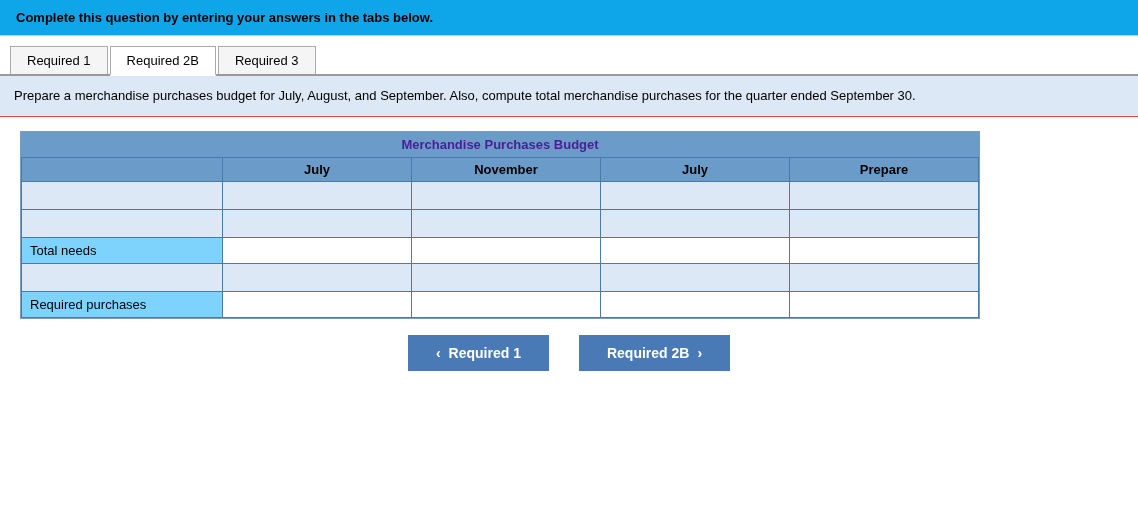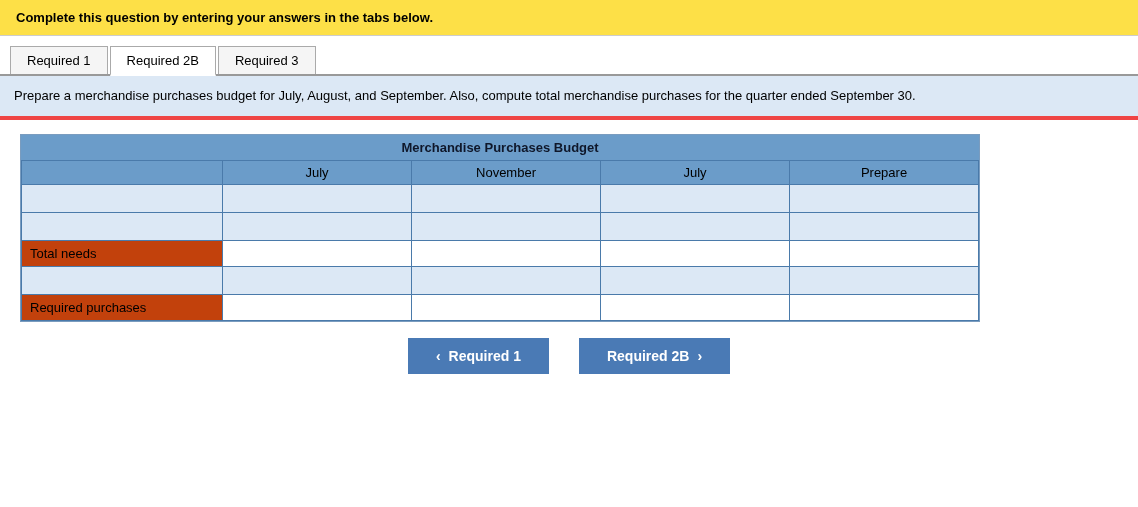--- a/index.html
+++ b/index.html
@@ -4,21 +4,21 @@
   <style>
     * { box-sizing: border-box; margin: 0; padding: 0; }
     body {
       font-family: Arial, sans-serif;
       font-size: 13px;
       background: #fff;
       color: #000;
     }
 
     .instruction-bar {
-      background: #fde047;
+      background: #0ea5e9;
       padding: 10px 16px;
       font-weight: bold;
       font-size: 13px;
       border-bottom: 1px solid #ccc;
     }
 
     .tabs-container {
       display: flex;
       flex-direction: row;
       border-bottom: 2px solid #999;
@@ -41,67 +41,67 @@
       background: #fff;
       border-bottom: 2px solid #fff;
       margin-bottom: -2px;
       font-weight: normal;
     }
 
     .description-box {
       background: #dce8f5;
       padding: 10px 14px;
       font-size: 13px;
-      border-bottom: 4px solid #ef4444;
+      border-bottom: 1px solid #ef4444;
       line-height: 1.5;
     }
 
     .content-area {
       padding: 14px 20px 10px 20px;
     }
 
     .budget-table-wrapper {
       border: 1px solid #7a9cbf;
       display: inline-block;
       min-width: 740px;
     }
 
     .budget-title-row {
       background: #6b9cc9;
-      color: #0f172a;
+      color: #4c1d95;
       text-align: center;
       font-weight: bold;
       font-size: 13px;
       padding: 5px 0;
     }
 
     .budget-table {
       width: 100%;
       border-collapse: collapse;
     }
 
     .budget-table th {
       background: #6b9cc9;
       border: 1px solid #4a7aaa;
       text-align: center;
-      font-weight: normal;
+      font-weight: bold;
       padding: 4px 8px;
       font-size: 13px;
     }
 
     .budget-table td {
       border: 1px solid #4a7aaa;
       padding: 0;
       height: 26px;
       font-size: 13px;
     }
 
     .budget-table td.label-cell {
       padding: 4px 8px;
-      background: #c2410c;
+      background: #7dd3fc;
       min-width: 200px;
     }
 
     .budget-table td.input-cell {
       background: #fff;
       min-width: 110px;
     }
 
     .budget-table td.input-cell input {
       width: 100%;

